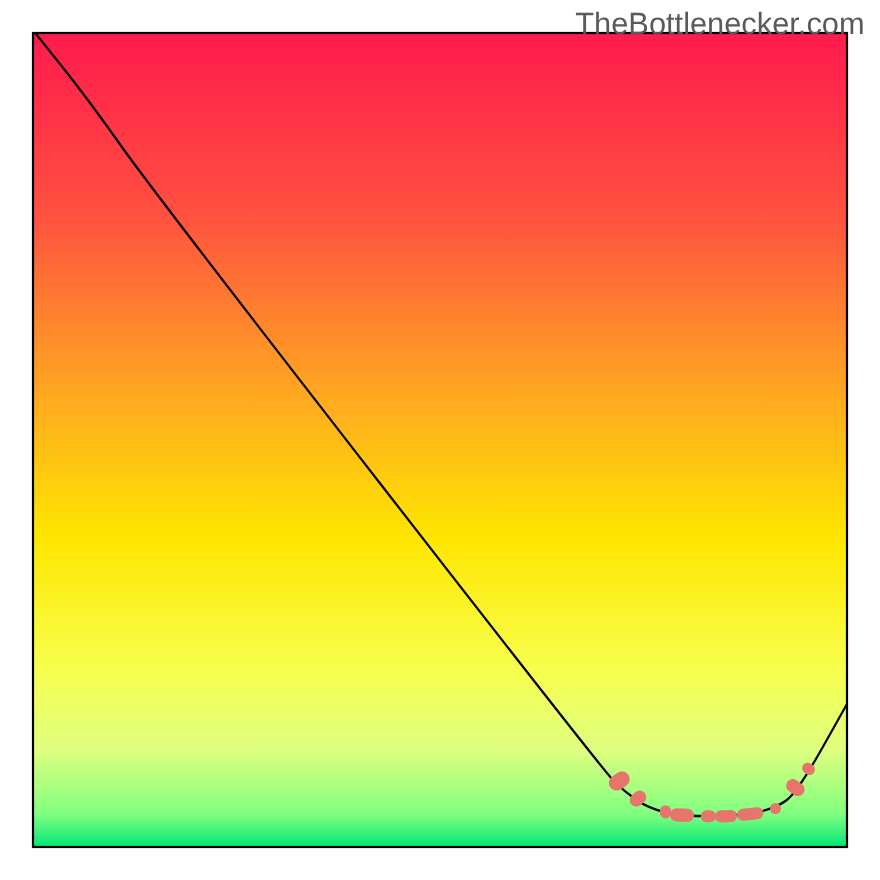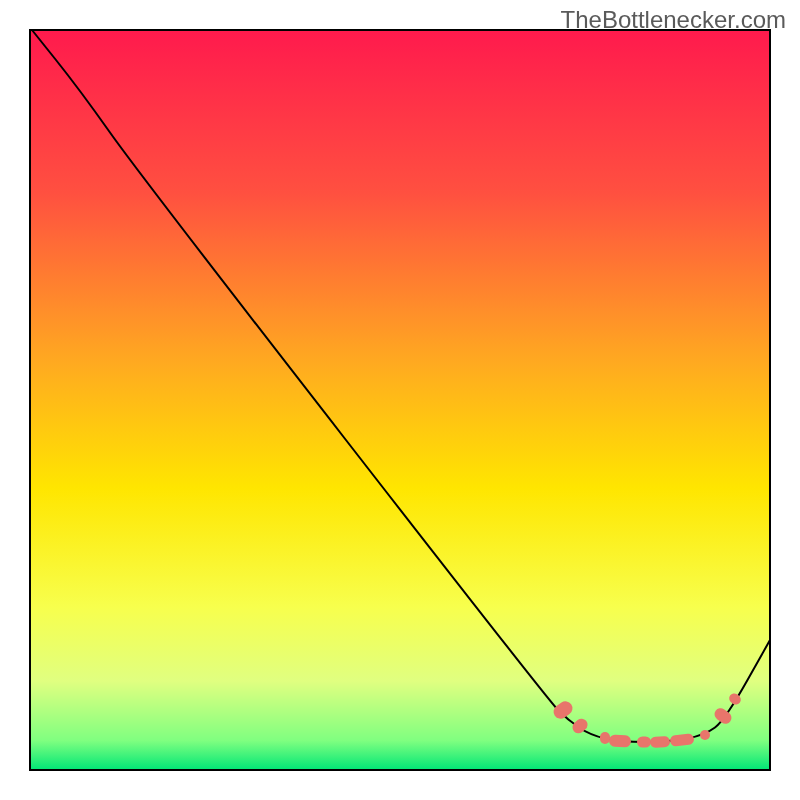--- a/index.html
+++ b/index.html
@@ -13,21 +13,21 @@
   }
   .chart-container {
     position: relative;
     width: 800px;
     height: 800px;
   }
   .watermark {
     position: absolute;
     top: 6px;
     right: 14px;
-    font-size: 24px;
+    font-size: 28px;
     color: #5a5a5a;
     font-weight: normal;
     z-index: 10;
   }
   svg {
     display: block;
   }
 </style>
 </head>
 <body>

